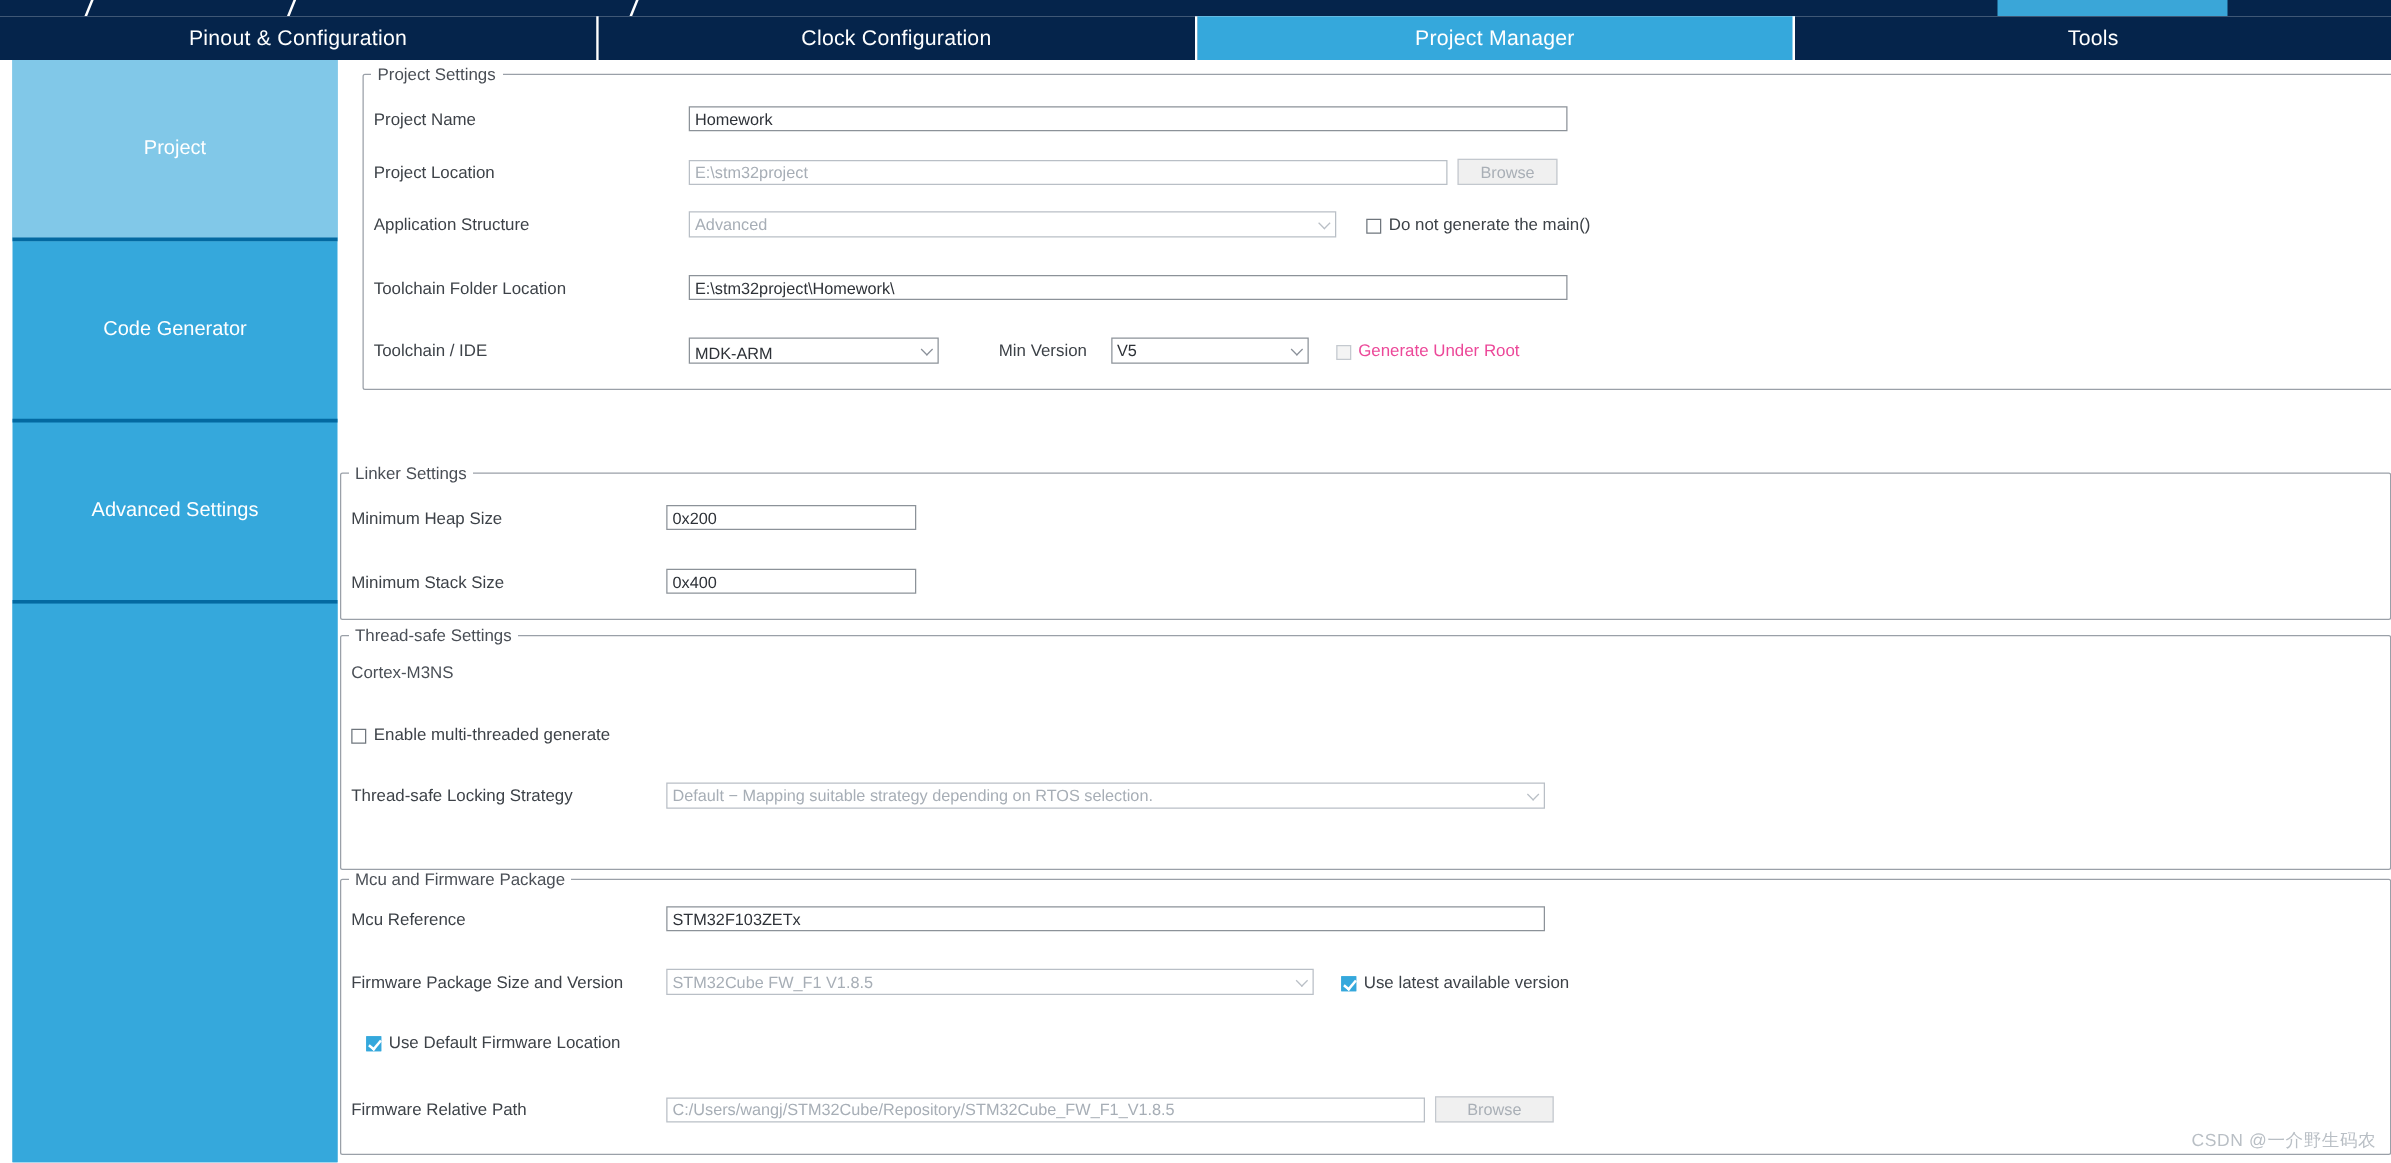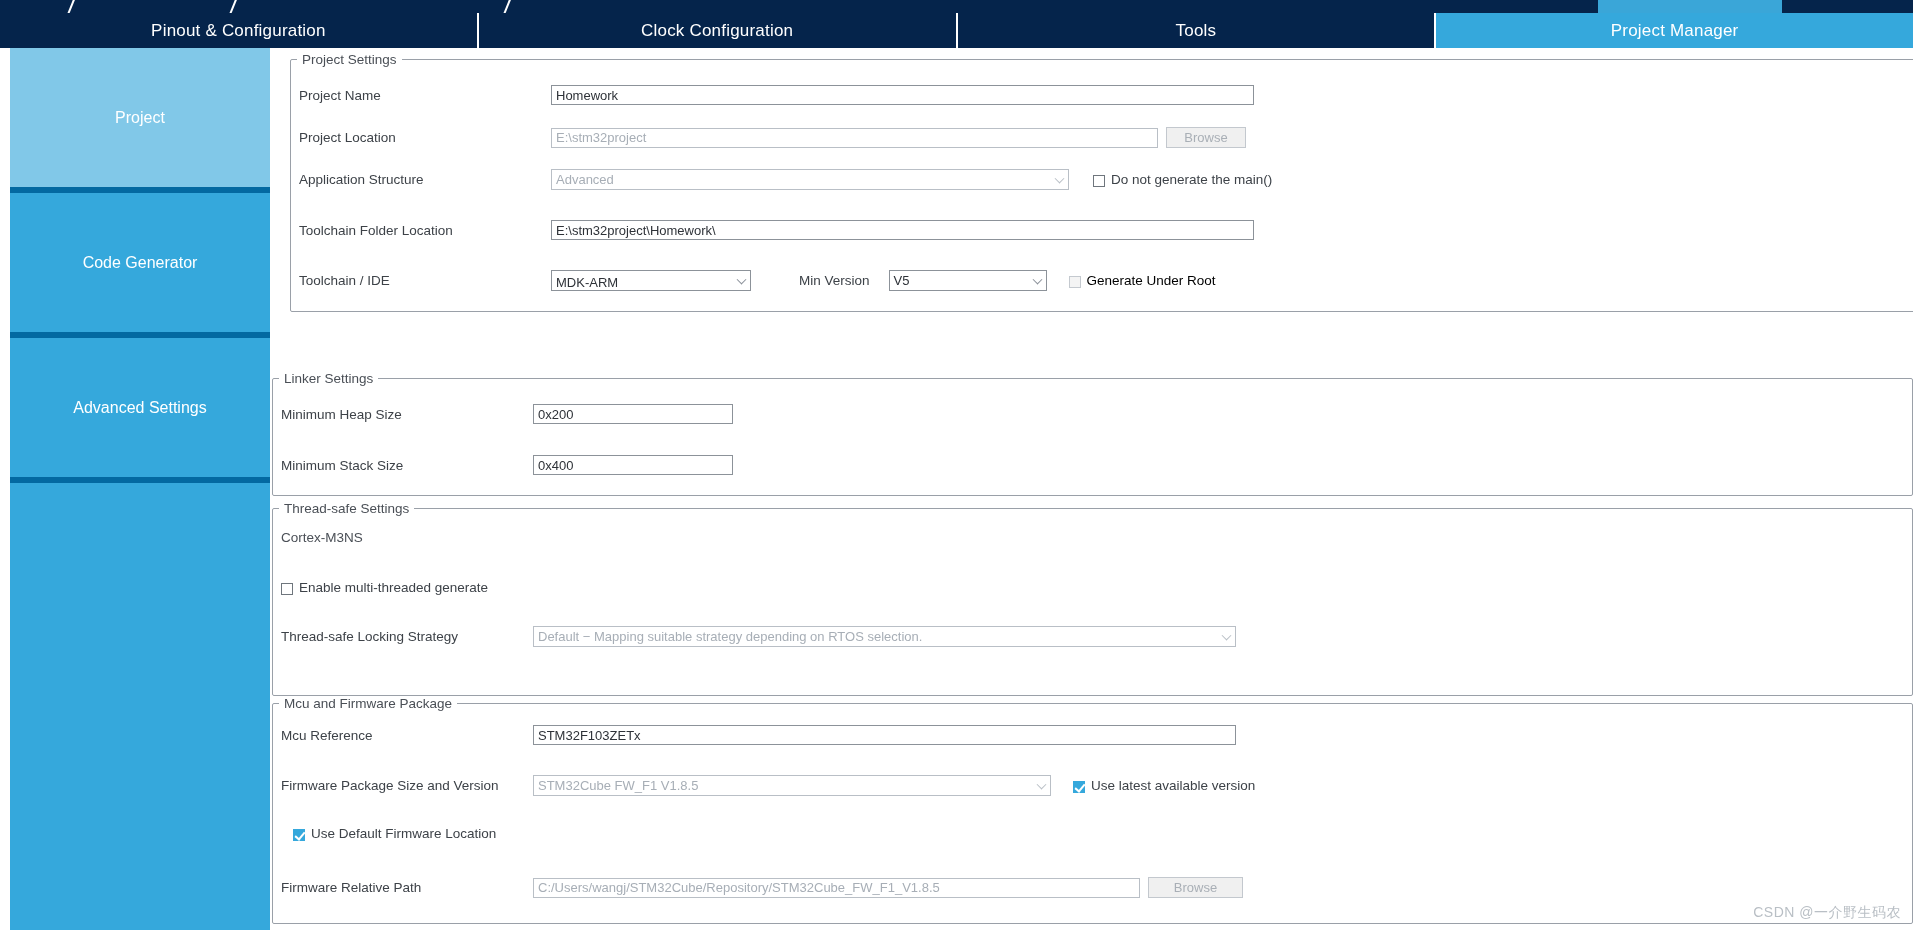--- a/index.html
+++ b/index.html
@@ -67,21 +67,21 @@
   .sidebar {
     position: absolute; left: 10px; top: 0;
     width: 260px; height: 882px;
     background: #35a8dc;
   }
   .side-item {
     width: 260px; height: 145px;
     color: #ffffff;
     font-size: 16px;
     display: flex; align-items: center; justify-content: center;
-    border-bottom: 6px solid #0369a1;
+    border-bottom: 3px solid #0369a1;
     cursor: default;
   }
   .side-item.active { background: #81c8e8; }
   .side-filler { width: 260px; height: 447px; background: #35a8dc; }
 
   
   .content {
     position: absolute; left: 272px; top: 0;
     width: 1641px; height: 882px;
     background: #ffffff;
@@ -164,21 +164,21 @@
   .cb.checked::after {
     content: "";
     position: absolute; left: 3px; top: 0px;
     width: 4px; height: 8px;
     border-right: 2px solid #ffffff;
     border-bottom: 2px solid #ffffff;
     transform: rotate(40deg);
   }
   .cb.disabled { border-color: #c4c9cf; background: #f4f4f4; }
   .cbtext { font-size: 13.5px; color: #3d4248; white-space: nowrap; }
-  .cbtext.dis { color: #000000; }
+  .cbtext.dis { color: #ec4899; }
 
   .plain { font-size: 13.5px; color: #4a4f56; }
 
   .watermark {
     position: absolute;
     right: 12px; bottom: 8px;
     font-size: 14px;
     color: #b9bfc5;
     letter-spacing: .5px;
     white-space: nowrap;
@@ -196,25 +196,25 @@
     <div class="lit" style="left:1598px; width:184px;"></div>
   </div>
 
   <div class="tabbar">
     <div class="tab">
       <span>Pinout &amp; Configuration</span>
     </div>
     <div class="tab">
       <span>Clock Configuration</span>
     </div>
+    <div class="tab active">
+      <span>Project Manager</span>
+    </div>
     <div class="tab">
       <span>Tools</span>
-    </div>
-    <div class="tab active">
-      <span>Project Manager</span>
     </div>
   </div>
 
   <div class="body">
 
     <div class="sidebar">
       <div class="side-item active">
         <span>Project</span>
       </div>
       <div class="side-item">

